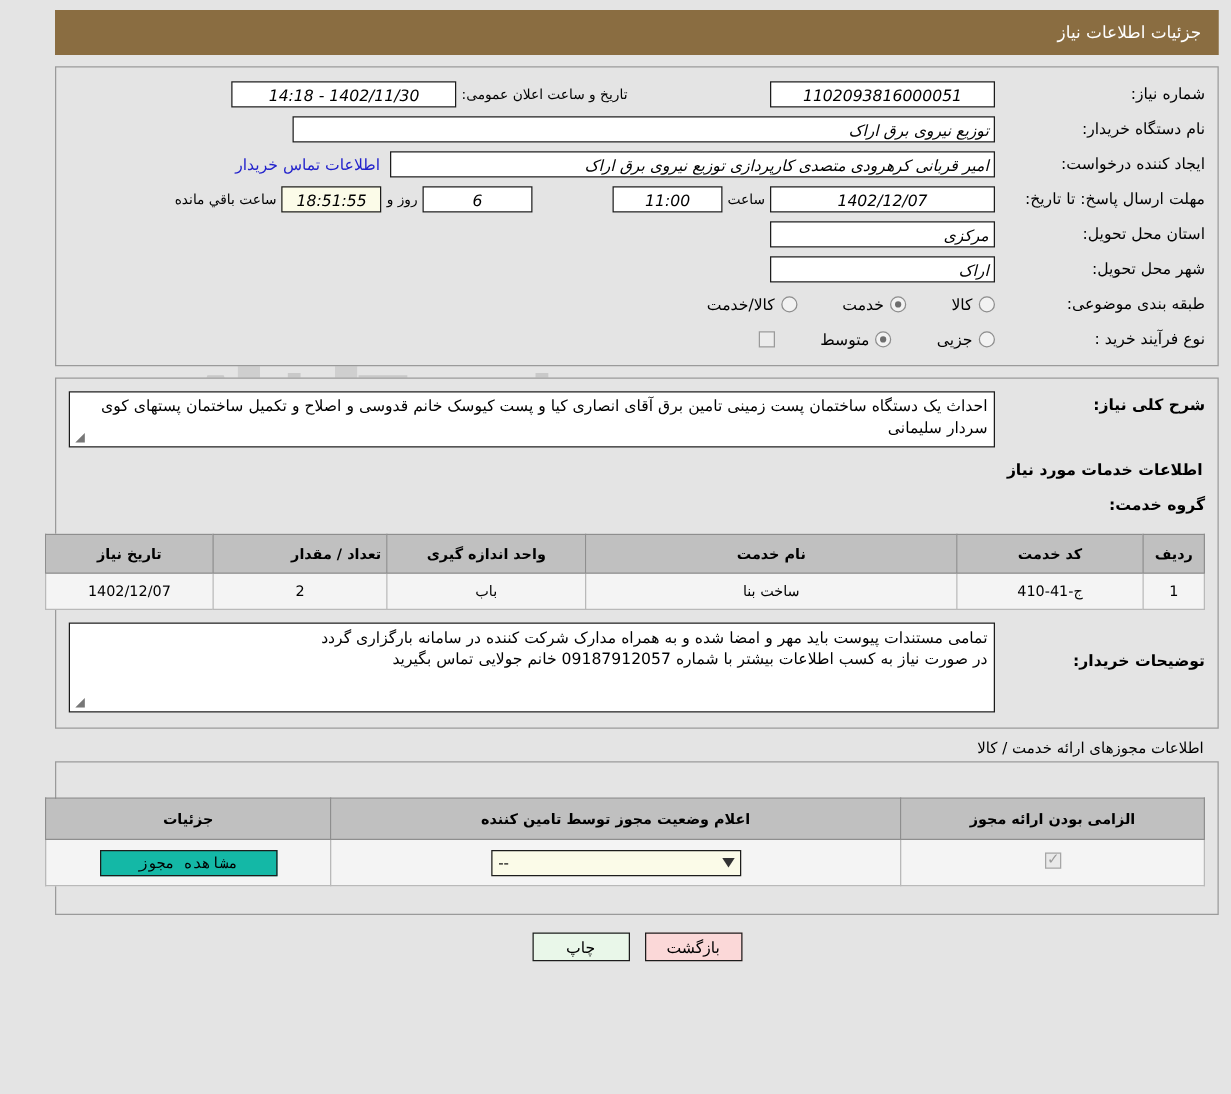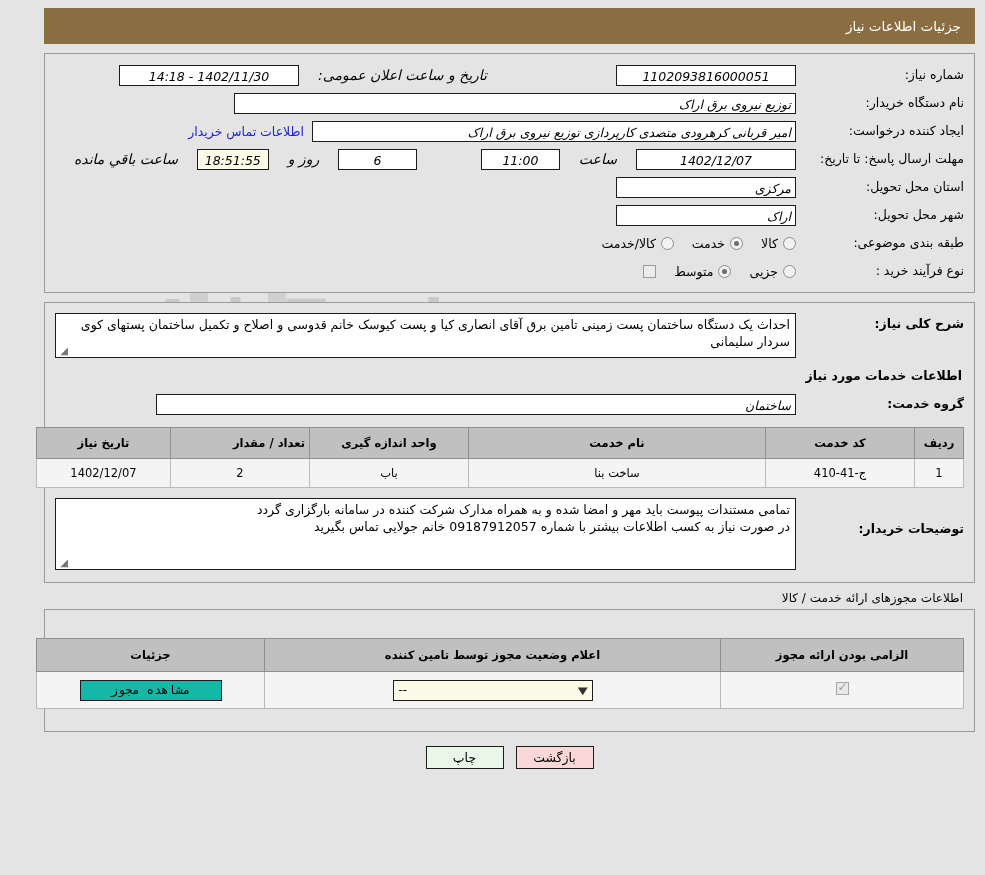--- a/index.html
+++ b/index.html
@@ -145,39 +145,38 @@
     color: #000;
     overflow: hidden;
     white-space: nowrap;
     font-family: "DejaVu Sans", "Liberation Sans", sans-serif;
     font-style: italic;
   }
   .inp.center { text-align: center; }
   .inp.cream { background: #fbfbe8; }
 
   .mid-lbl {
-    padding: 0 19px;
-    font-size: 14px;
+    padding: 0 4px;
+    font-size: 11px;
     white-space: nowrap;
-    font-style: italic;
   }
 
   .link {
     color: #2222cc;
     font-size: 12.5px;
     white-space: nowrap;
     cursor: pointer;
     padding: 0 8px;
   }
 
   
   .radio-wrap {
     display: inline-flex;
     align-items: center;
-    margin-left: 18px;
+    margin-left: 36px;
     white-space: nowrap;
   }
   .radio {
     width: 13px;
     height: 13px;
     border-radius: 50%;
     border: 1px solid #8d8d8d;
     background: #f2f2f2;
     display: inline-block;
     position: relative;
@@ -470,21 +469,20 @@
       <div class="ta" style="width:770px;height:45px;">
         <span>احداث یک دستگاه ساختمان پست زمینی تامین برق آقای انصاری کیا و پست کیوسک خانم قدوسی و اصلاح و تکمیل ساختمان پستهای کوی سردار سلیمانی</span>
         <span class="grip">◢</span>
       </div>
     </div>
 
     <div class="section-head" style="padding-left:210px;">اطلاعات خدمات مورد نیاز</div>
 
     <div class="frow">
       <div class="lbl-main lbl-bold">گروه خدمت:</div>
-      <div class="inp" style="width:640px;">ساختمان</div>
     </div>
 
     <div style="padding:0 10px;margin-top:10px;">
       <table class="grid" style="width:928px;">
         <thead>
           <tr>
             <th style="width:40px;">ردیف</th>
             <th style="width:140px;margin-top:25px;">کد خدمت</th>
             <th>نام خدمت</th>
             <th style="width:150px;">واحد اندازه گیری</th>

